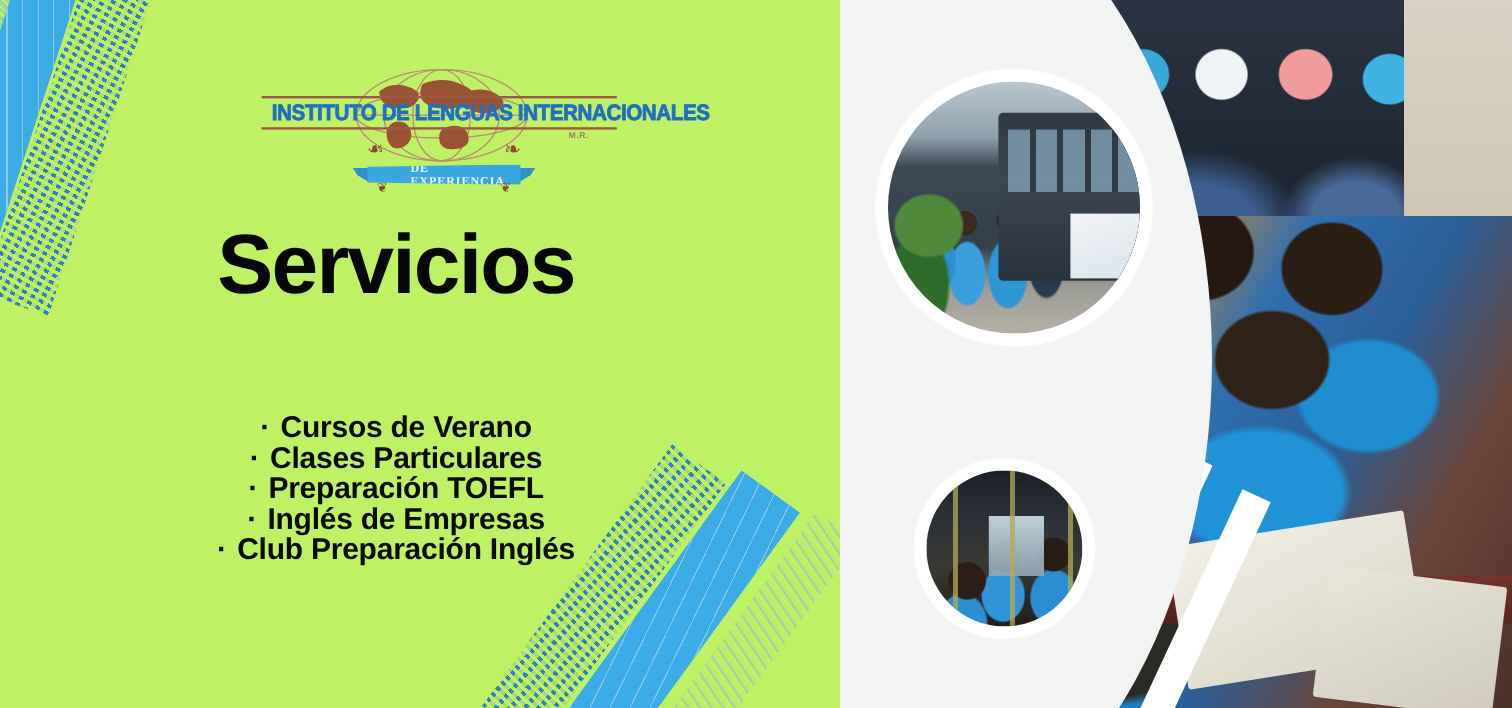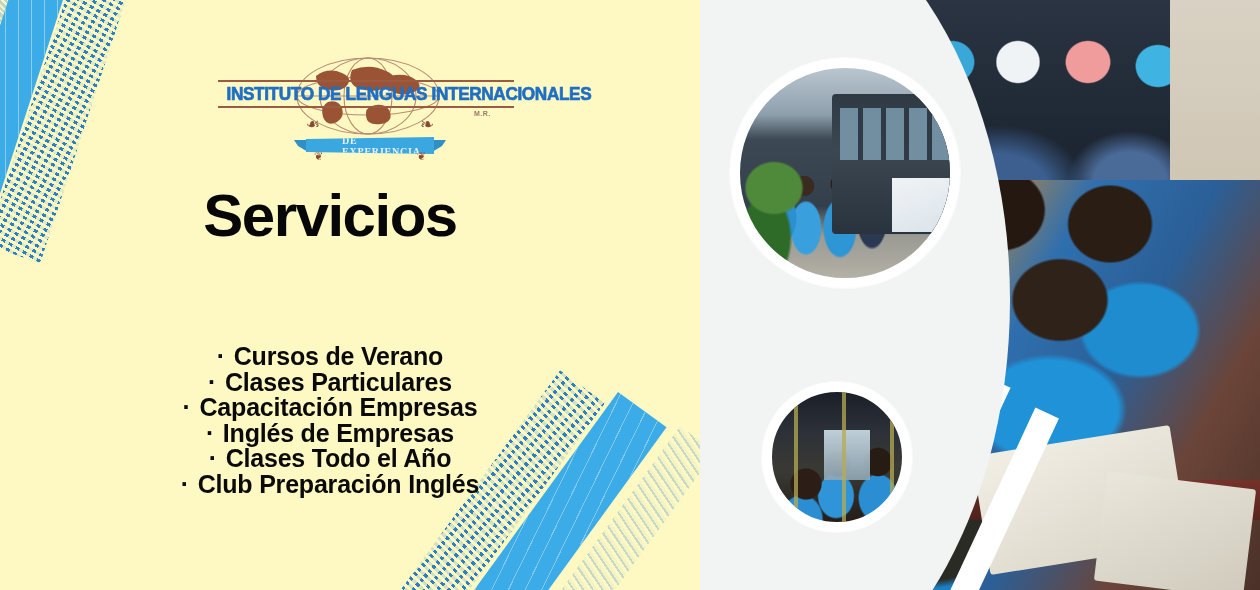--- a/index.html
+++ b/index.html
@@ -6,21 +6,21 @@
   * { box-sizing: border-box; margin: 0; padding: 0; }
   html, body {
     width: 1260px; height: 590px;
     overflow: hidden;
     font-family: "Liberation Sans", sans-serif;
     background: #f1f4f2;
   }
   #banner {
     position: relative;
     width: 1260px; height: 590px;
-    background: #fef9c3;
+    background: #bef264;
     overflow: hidden;
   }
 
   
   .brush-group-tl { position: absolute; top: -30px; left: -40px; width: 260px; height: 260px; }
   .brush {
     position: absolute;
     transform-origin: top left;
   }
   .brush-tl-1 {
@@ -300,21 +300,21 @@
   .ribbon-tail-r { right: 4px; clip-path: polygon(0 0,14px 0,10px 6px,0 12px); }
   .badge-sprigs { position:absolute; left:24px; top:40px; width:112px; height:12px; color:#8a4a33; font-size:11px; display:flex; justify-content:space-between; }
 
   
   .headline {
     position: absolute; left: 0; top: 188px; width: 660px;
     text-align: center;
     color: #070707;
     font-family: "Liberation Sans", sans-serif;
     font-weight: 700;
-    font-size: 60px;
+    font-size: 70px;
     line-height: 0.92;
     letter-spacing: -1.5px;
   }
   .headline .l1 { display:block; }
   .headline .l2 { display:block; }
 
   
   .services {
     position: absolute; left: 0; top: 344px; width: 660px;
     text-align: center;
@@ -417,19 +417,18 @@
       </div>
     </div>
 
     <h1 class="headline">
       <span class="l1">Servicios</span>
     </h1>
 
     <ul class="services" id="services-list">
         <li><span class="svc-bullet">·</span> <span>Cursos de Verano</span></li>
         <li><span class="svc-bullet">·</span> <span>Clases Particulares</span></li>
-        <li><span class="svc-bullet">·</span> <span>Capacitación Empresas</span></li>
+        <li><span class="svc-bullet">·</span> <span>Preparación TOEFL</span></li>
         <li><span class="svc-bullet">·</span> <span>Inglés de Empresas</span></li>
-        <li><span class="svc-bullet">·</span> <span>Clases Todo el Año</span></li>
         <li><span class="svc-bullet">·</span> <span>Club Preparación Inglés</span></li>
       </ul>
   </div>
 </div>
 
 </body></html>

